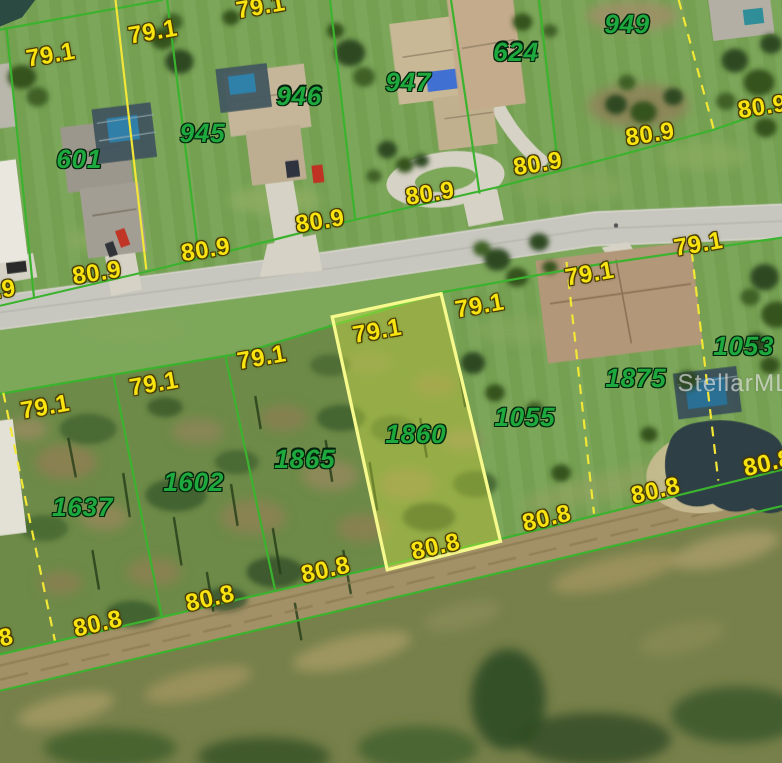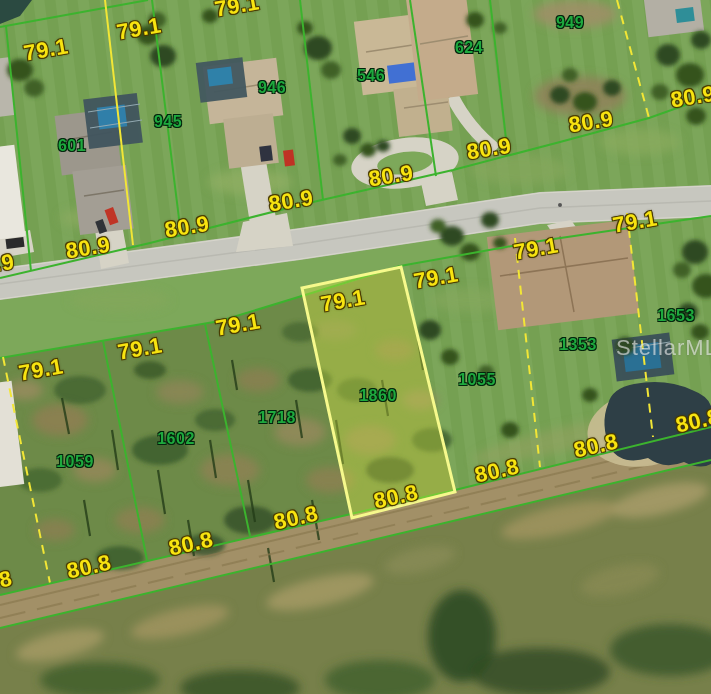--- a/index.html
+++ b/index.html
@@ -12,22 +12,23 @@
   .lb{
     position:absolute;white-space:nowrap;
     transform:translate(-50%,-50%) rotate(var(--r,0deg));
     font-weight:bold;line-height:1;pointer-events:none;
   }
   .dim{
     font-size:22px;color:var(--dim-text,#f8e410);letter-spacing:0.5px;
     text-shadow:1px 1px 0 #4a3c00,-1px -1px 0 #4a3c00,1px -1px 0 #4a3c00,-1px 1px 0 #4a3c00,0 0 3px #3a2e00;
   }
   .lot{
-    font-size:16px;color:var(--lot-text,#1ea93e);letter-spacing:0.5px;
+    font-size:24px;color:var(--lot-text,#1ea93e);letter-spacing:0.5px;
     text-shadow:1px 1px 0 #03230c,-1px -1px 0 #03230c,1px -1px 0 #03230c,-1px 1px 0 #03230c;
+    font-style:italic;
   }
   .wm{
     position:absolute;transform:translate(0,-50%);
     font-size:22px;font-weight:normal;letter-spacing:1px;
     color:var(--watermark-text,rgba(255,255,255,0.55));
     text-shadow:0 0 2px rgba(90,90,90,0.35);
   }
   
   .lg{stroke:var(--boundary-green,#3cb32e);stroke-width:2;fill:none;}
   .ly{stroke:var(--boundary-yellow,#f2e636);stroke-width:2;fill:none;}
@@ -316,28 +317,28 @@
   <div class="lb dim" style="left:-10px;top:583px;--r:-13deg">80.8</div>
   <div class="lb dim" style="left:89px;top:567px;--r:-13deg">80.8</div>
   <div class="lb dim" style="left:191px;top:544px;--r:-13deg">80.8</div>
   <div class="lb dim" style="left:296px;top:518px;--r:-13deg">80.8</div>
   <div class="lb dim" style="left:396px;top:497px;--r:-13deg">80.8</div>
   <div class="lb dim" style="left:497px;top:471px;--r:-13deg">80.8</div>
   <div class="lb dim" style="left:596px;top:446px;--r:-13deg">80.8</div>
   <div class="lb dim" style="left:698px;top:421px;--r:-13deg">80.8</div>
 
   <div class="lb lot" style="left:72px;top:146px">601</div>
-  <div class="lb lot" style="left:168px;top:122px">945</div>
+  <div class="lb lot" style="left:184px;top:122px">945</div>
   <div class="lb lot" style="left:272px;top:88px">946</div>
-  <div class="lb lot" style="left:371px;top:76px">546</div>
+  <div class="lb lot" style="left:371px;top:76px">947</div>
   <div class="lb lot" style="left:469px;top:48px">624</div>
   <div class="lb lot" style="left:570px;top:23px">949</div>
 
-  <div class="lb lot" style="left:75px;top:462px">1059</div>
+  <div class="lb lot" style="left:75px;top:462px">1637</div>
   <div class="lb lot" style="left:176px;top:439px">1602</div>
-  <div class="lb lot" style="left:277px;top:418px">1718</div>
+  <div class="lb lot" style="left:277px;top:418px">1865</div>
   <div class="lb lot" style="left:378px;top:396px">1860</div>
   <div class="lb lot" style="left:477px;top:380px">1055</div>
-  <div class="lb lot" style="left:578px;top:345px">1353</div>
-  <div class="lb lot" style="left:676px;top:316px">1653</div>
+  <div class="lb lot" style="left:578px;top:345px">1875</div>
+  <div class="lb lot" style="left:676px;top:316px">1053</div>
 
   <div class="wm" style="left:616px;top:348px">StellarMLS</div>
 </div>
 
 </body></html>

